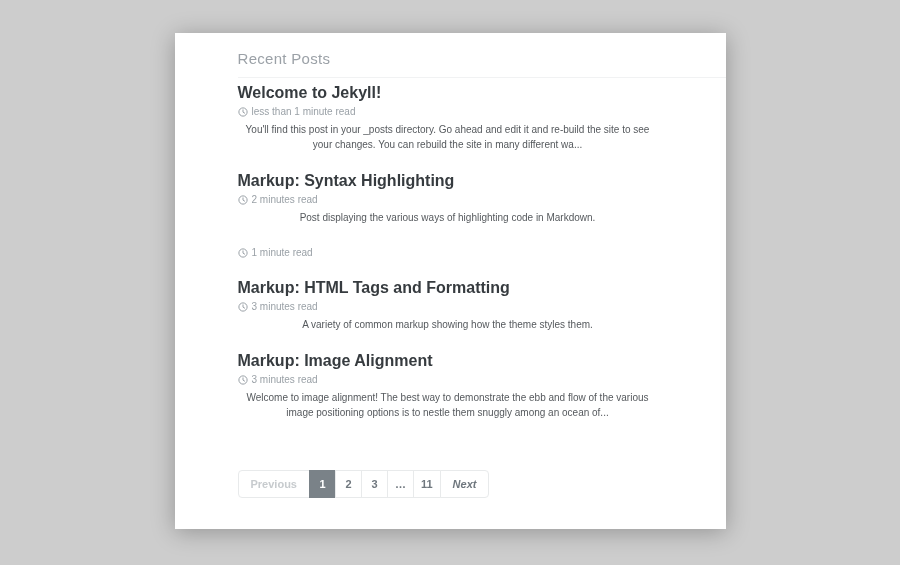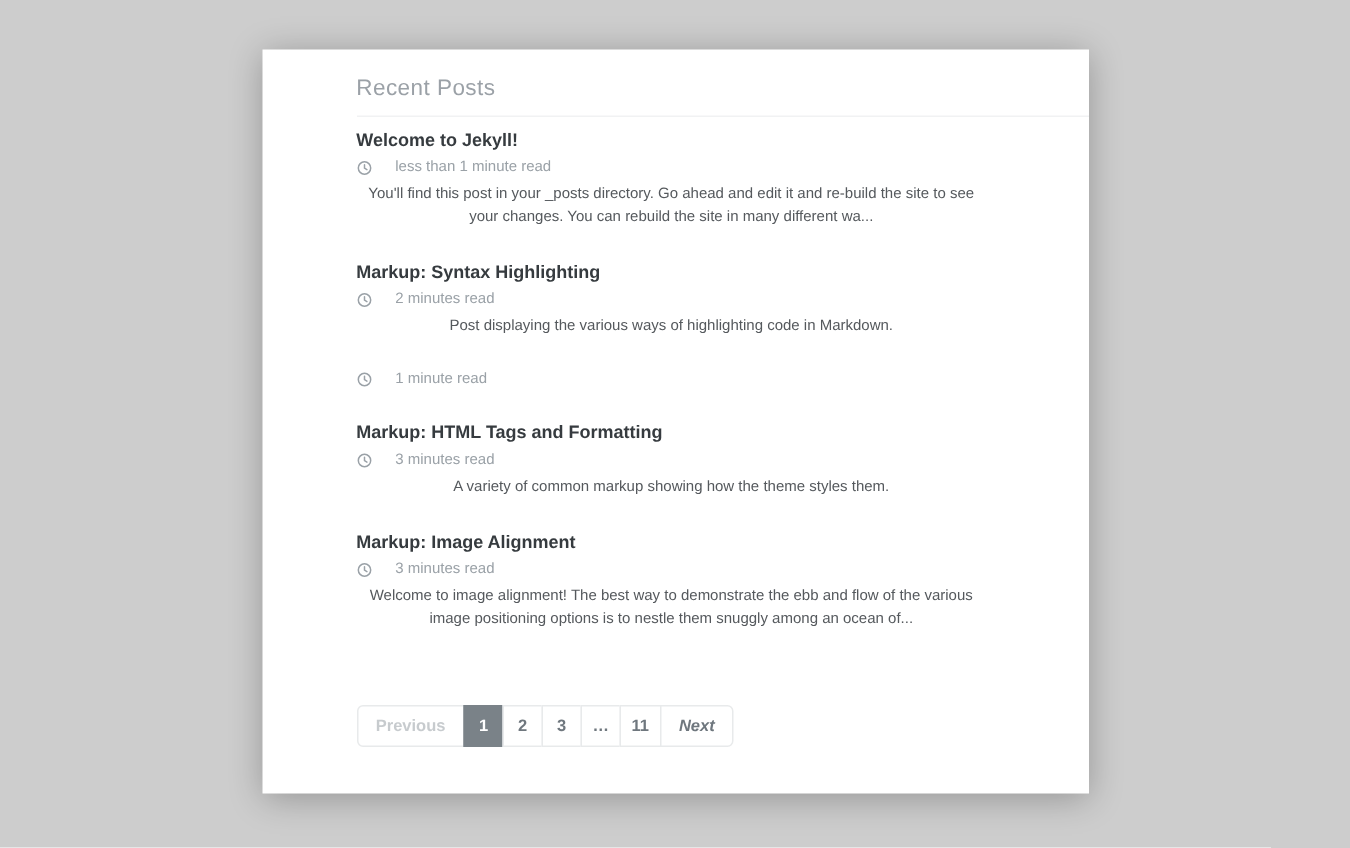--- a/index.html
+++ b/index.html
@@ -22,37 +22,37 @@
     line-height: 16px;
     font-weight: normal;
     color: #9ba1a7;
     letter-spacing: 0.3px;
     padding-bottom: 10px;
     border-bottom: 1px solid #f1f2f3;
   }
   .posts { margin-top: 7px; }
   .post { margin-bottom: 21px; }
   .post-title {
-    font-size: 12px;
+    font-size: 16px;
     line-height: 16px;
     margin-bottom: 4px;
     font-weight: bold;
   }
   .post-title a {
     color: #363b3f;
     text-decoration: none;
   }
   .post-meta {
     font-size: 10px;
     line-height: 13px;
     color: #9aa1a7;
     margin-bottom: 4px;
     display: flex;
     align-items: center;
-    gap: 16px;
+    gap: 4px;
   }
   .clock-icon { width: 10px; height: 10px; display: inline-block; flex: 0 0 auto; }
   .post-excerpt {
     font-size: 10px;
     line-height: 15px;
     color: #55595d;
     max-width: 420px;
     text-align: center;
   }
   .pagination {

